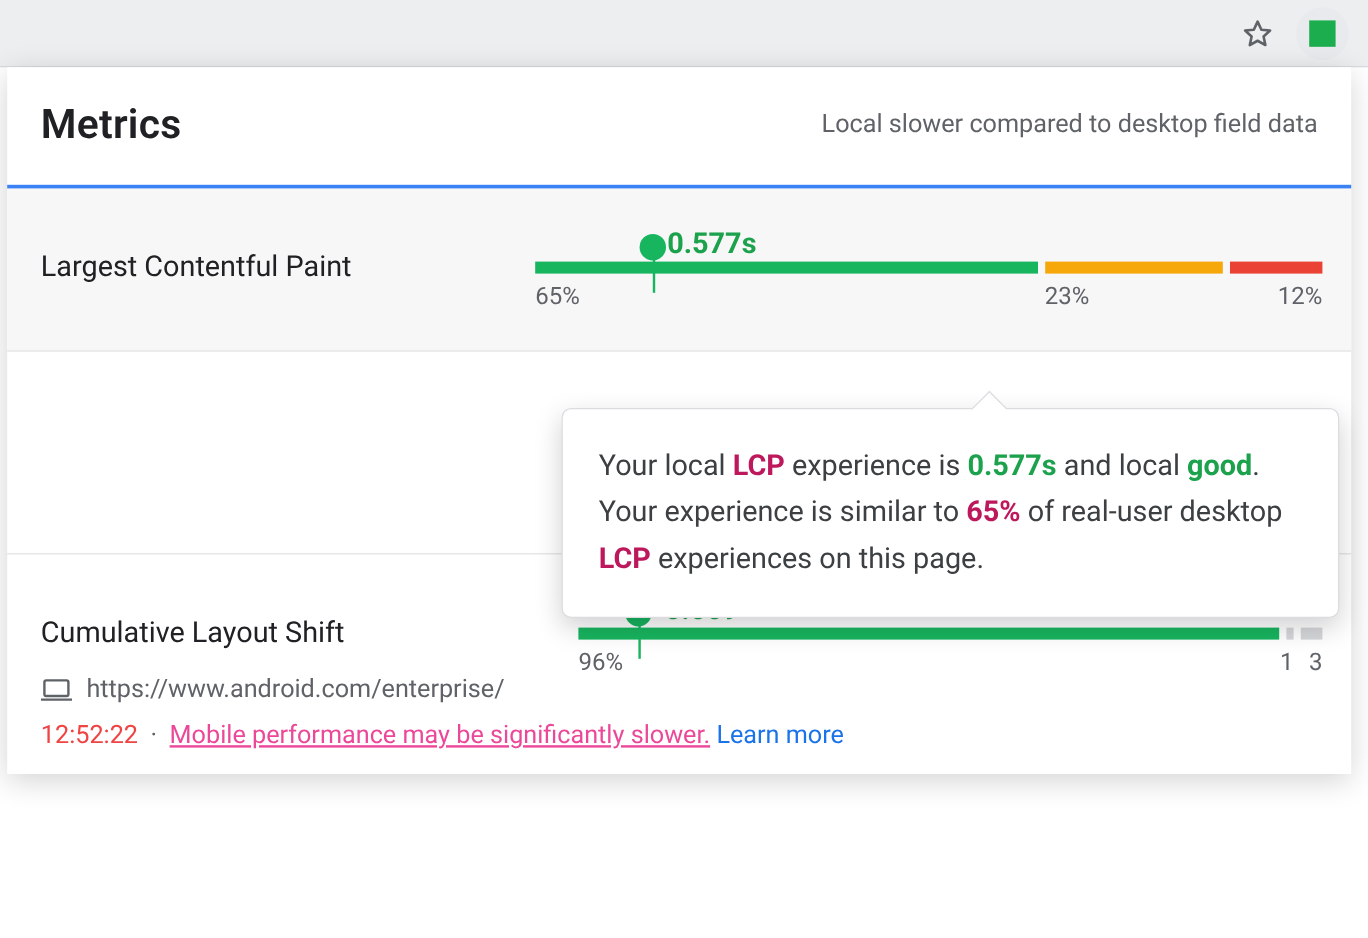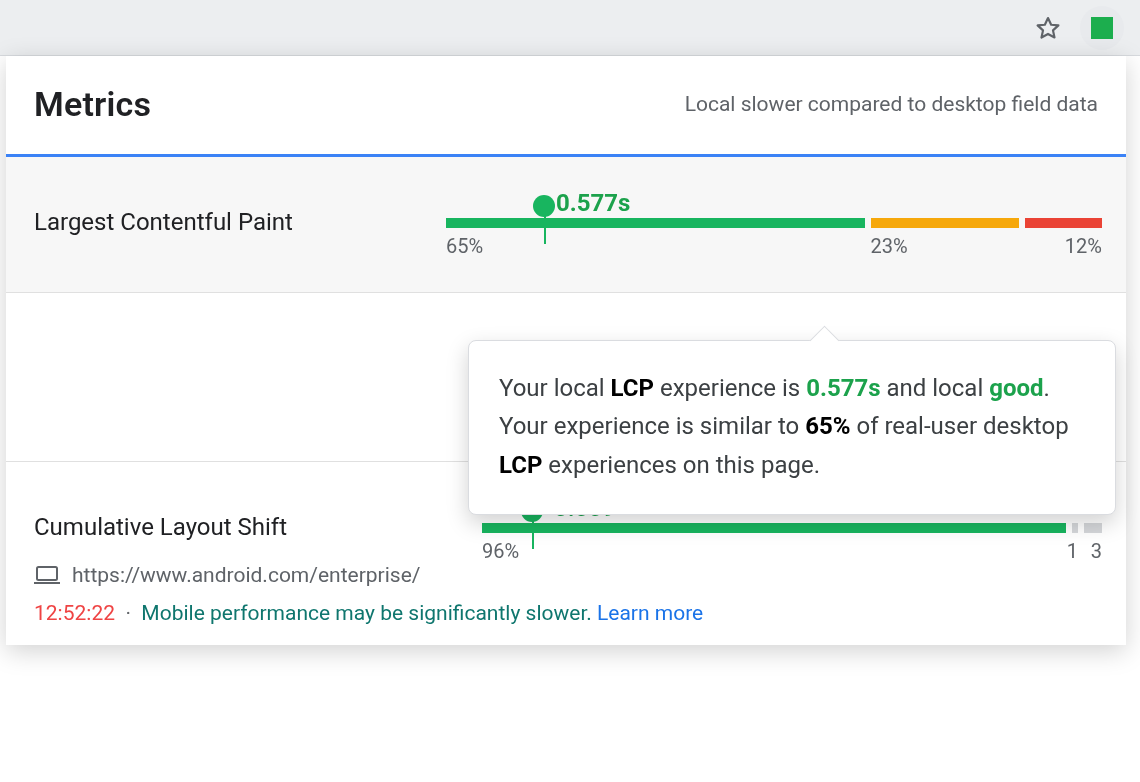--- a/index.html
+++ b/index.html
@@ -57,31 +57,31 @@
     font-size:24px; line-height:1.6; color:#3c4043;
     z-index:50;
   }
   .tooltip::before {
     content:""; position:absolute; top:-11px; right:280px;
     width:20px; height:20px; background:#fff;
     border-left:1px solid #dadce0; border-top:1px solid #dadce0;
     transform:rotate(45deg);
   }
   .tooltip .green { color:#1ca24c; font-weight:700; }
-  .tooltip b { font-weight:700; color:#000000; }
+  .tooltip b { font-weight:700; color:#be185d; }
   .footer {
     position:absolute; left:0; right:0; bottom:0;
     padding: 0 28px 20px 28px;
   }
   .footer-url { display:flex; align-items:center; gap:12px; color:#5f6368; font-size:21px; margin-bottom:14px;}
   .laptop-icon { width:26px; height:20px; display:inline-block;}
   .footer-line2 { font-size:21px; color:#3c4043; }
   .footer-line2 .time { color:#ef4444;margin-top:44px; }
   .footer-line2 .dot { color:#5f6368; }
-  .footer-line2 .msg { color:#0f766e; }
+  .footer-line2 .msg { color:#ec4899;text-decoration:underline; }
   .learn-link { color:#1a73e8; text-decoration:none; }
 </style>
 </head>
 <body>
 
 <div class="chrome-bar">
   <span class="star-icon">
     <svg viewBox="0 0 24 24" width="26" height="26" fill="none" stroke="#5f6368" stroke-width="2" stroke-linejoin="round">
         <polygon points="12 2.8 14.9 9 21.6 9.6 16.6 14.2 18 20.8 12 17.5 6 20.8 7.4 14.2 2.4 9.6 9.1 9"></polygon>
       </svg>

